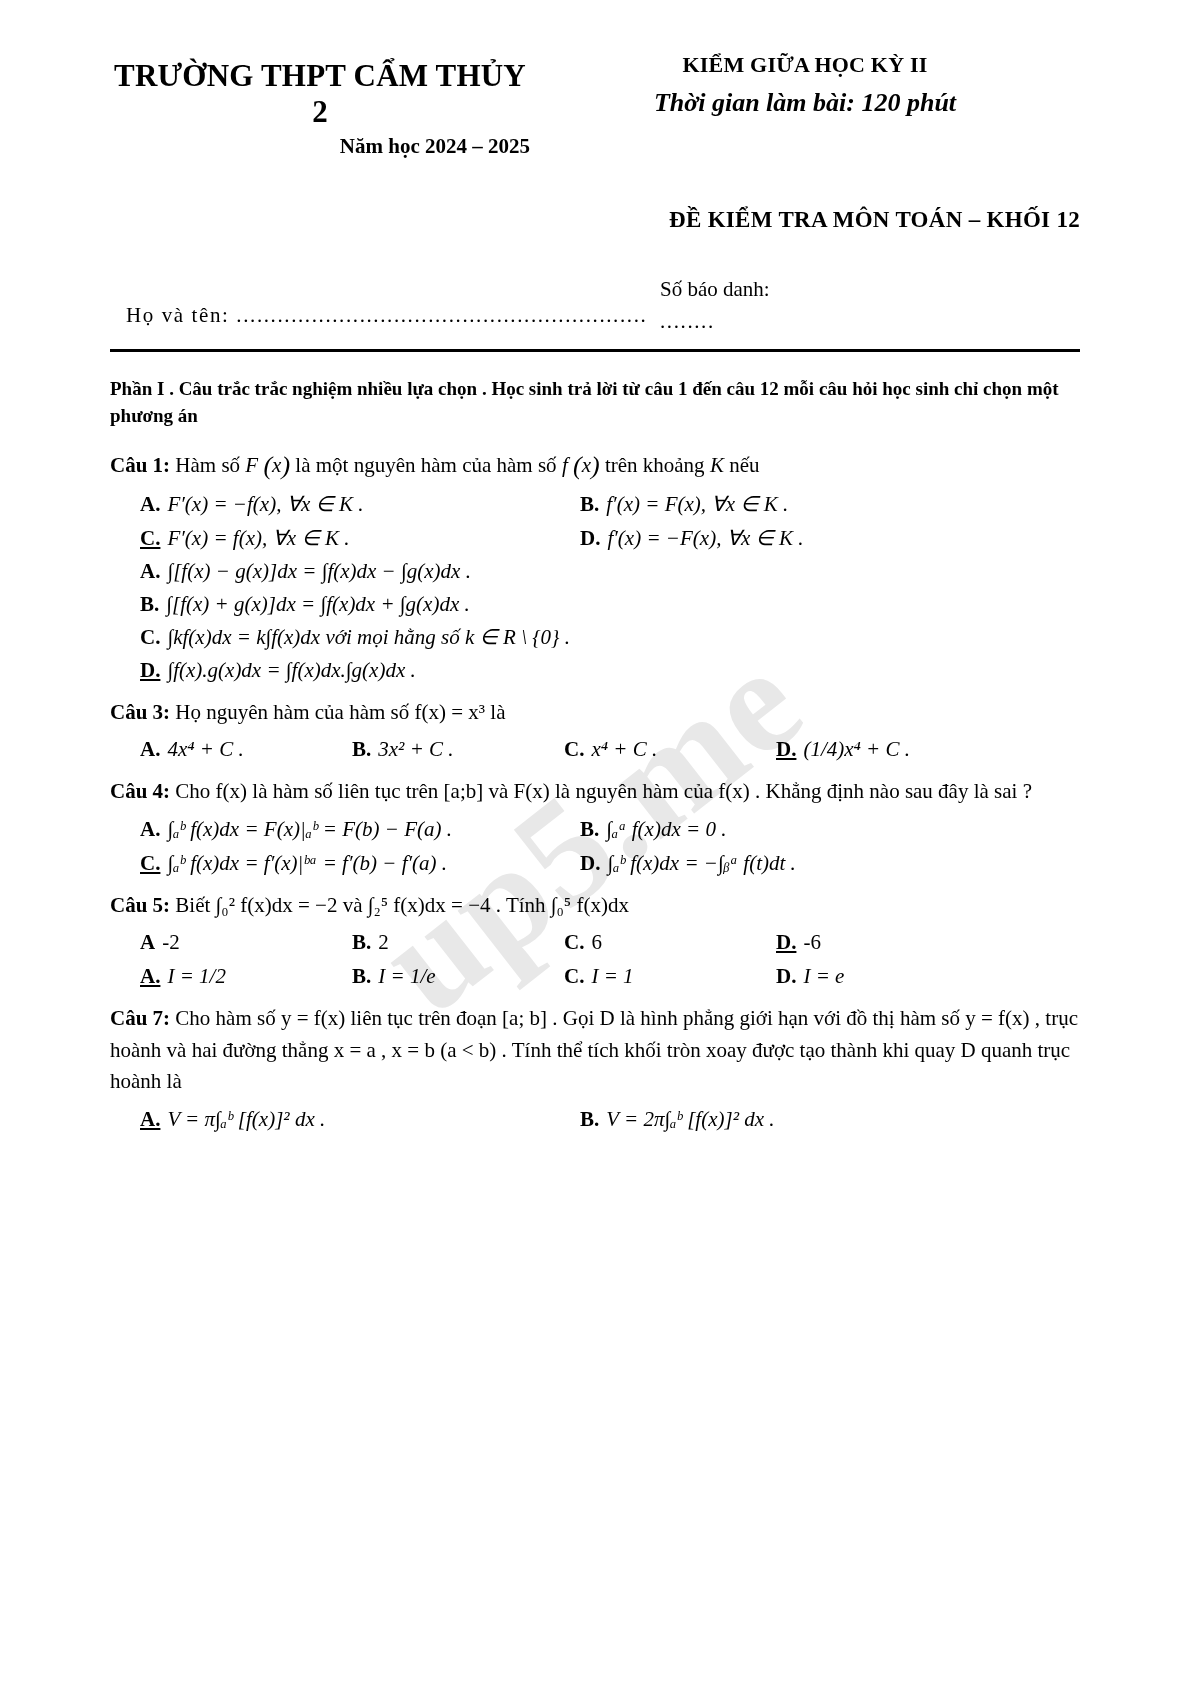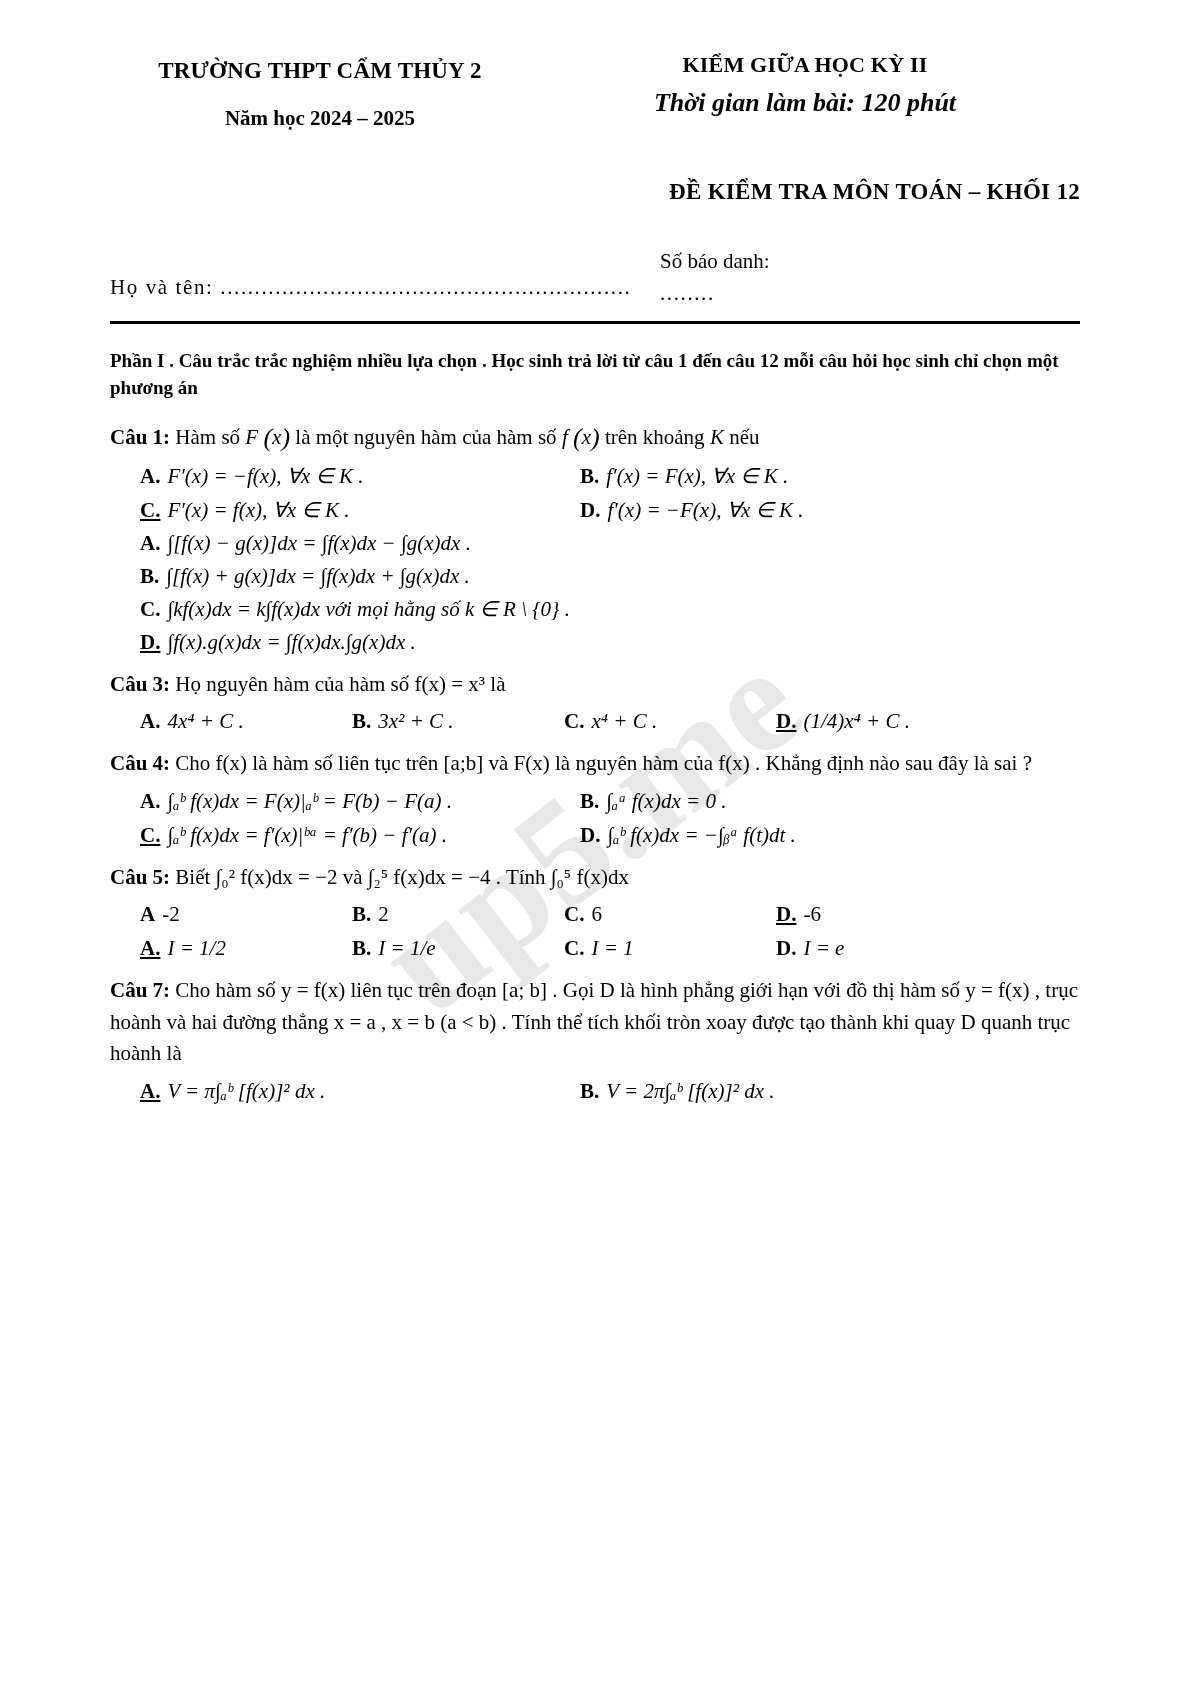--- a/index.html
+++ b/index.html
@@ -57,27 +57,28 @@
     text-align: center;
     padding-top: 6px;
   }
   .hdr-right {
     flex: 1;
     text-align: center;
     padding-top: 0px;
   }
   .school {
     font-weight: bold;
-    font-size: 23px;
+    font-size: 31px;
     letter-spacing: 0.2px;
   }
   .year {
     font-weight: bold;
     font-size: 21px;
-    margin-top: 22px;
+    margin-top: 4px;
+    text-align: right;
   }
   .exam-title-1 {
     font-weight: bold;
     font-size: 22px;
     letter-spacing: 0.2px;
   }
   .exam-title-2 {
     font-weight: bold;
     font-size: 26px;
     margin-top: 10px;
@@ -91,21 +92,21 @@
     letter-spacing: 0.3px;
   }
   .idline {
     margin-top: 44px;
     position: relative;
     height: 66px;
     font-size: 21px;
   }
   .name-field {
     position: absolute;
-    left: 0px;
+    left: 16px;
     top: 26px;
   }
   .dots {
     letter-spacing: 1.6px;
   }
   .sbd {
     position: absolute;
     left: 550px;
     top: 0px;
   }

